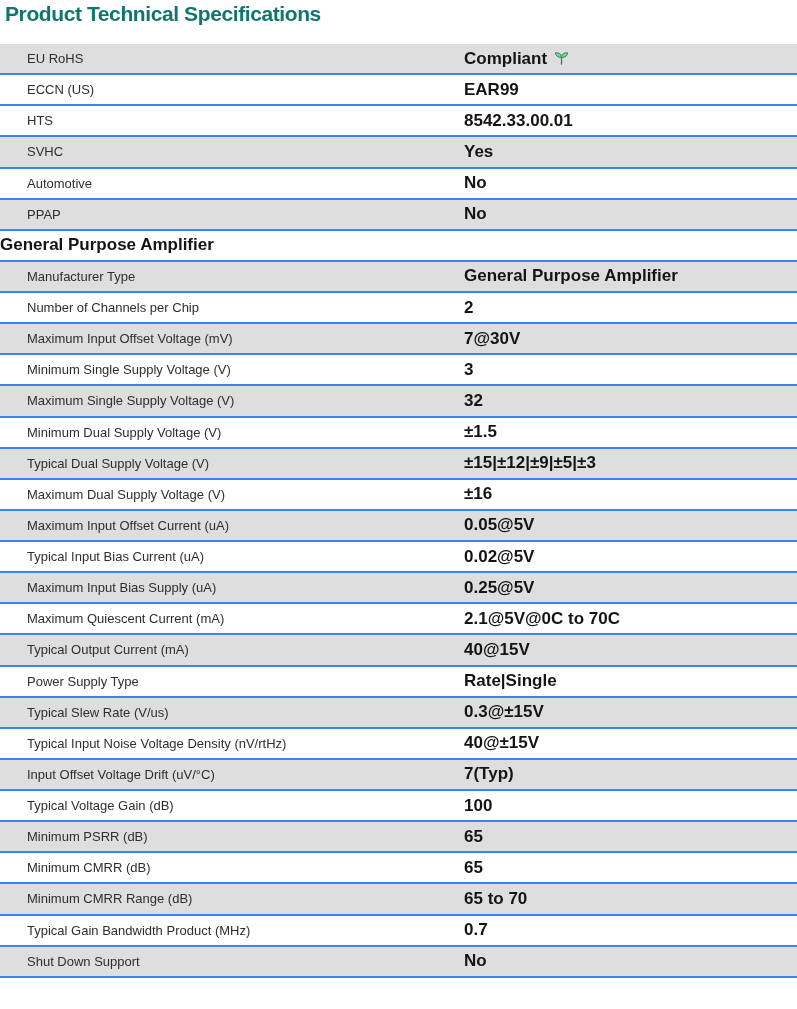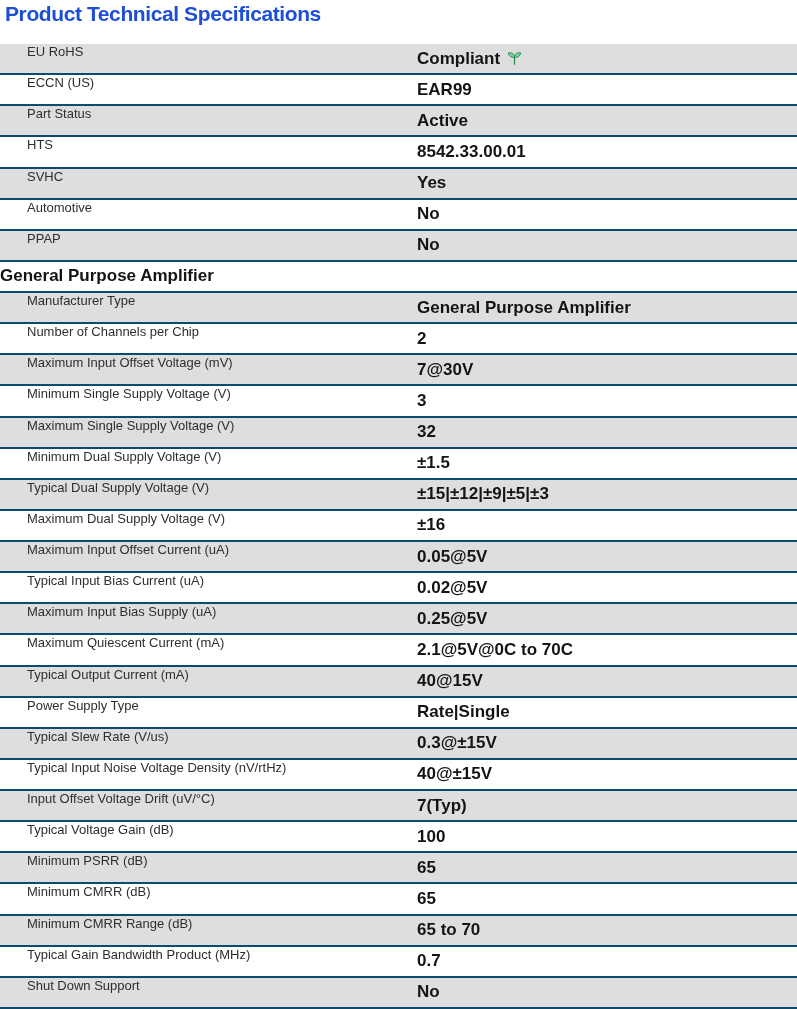--- a/index.html
+++ b/index.html
@@ -16,31 +16,33 @@
     position: relative;
   }
   .title {
     margin: 0;
     height: 44px;
     box-sizing: border-box;
     padding: 2px 0 0 5px;
     font-size: 21px;
     font-weight: 700;
     letter-spacing: -0.4px;
-    color: #1d4ed8;
+    color: #0f766e;
   }
   .spec-table {
     width: 797px;
   }
   .row {
     height: 31.13px;
     box-sizing: border-box;
     display: flex;
-    border-bottom: 2px solid #0c4a6e;
+    align-items: center;
+    border-bottom: 2px solid #3b82f6;
     background: #ffffff;
+    gap: 47px;
   }
   .row.alt {
     background: #dedede;
   }
   .label {
     flex: 0 0 417px;
     box-sizing: border-box;
     padding-left: 27px;
     font-size: 13px;
     color: #2e2e2e;
@@ -90,27 +92,20 @@
   </div>
 
   <div class="row">
     <div class="label">ECCN (US)</div>
     <div class="value-wrap">
       <span class="value">EAR99</span>
 
     </div>
   </div>
 
-  <div class="row alt">
-    <div class="label">Part Status</div>
-    <div class="value-wrap">
-      <span class="value">Active</span>
-
-    </div>
-  </div>
 
   <div class="row">
     <div class="label">HTS</div>
     <div class="value-wrap">
       <span class="value">8542.33.00.01</span>
 
     </div>
   </div>
 
   <div class="row alt">

